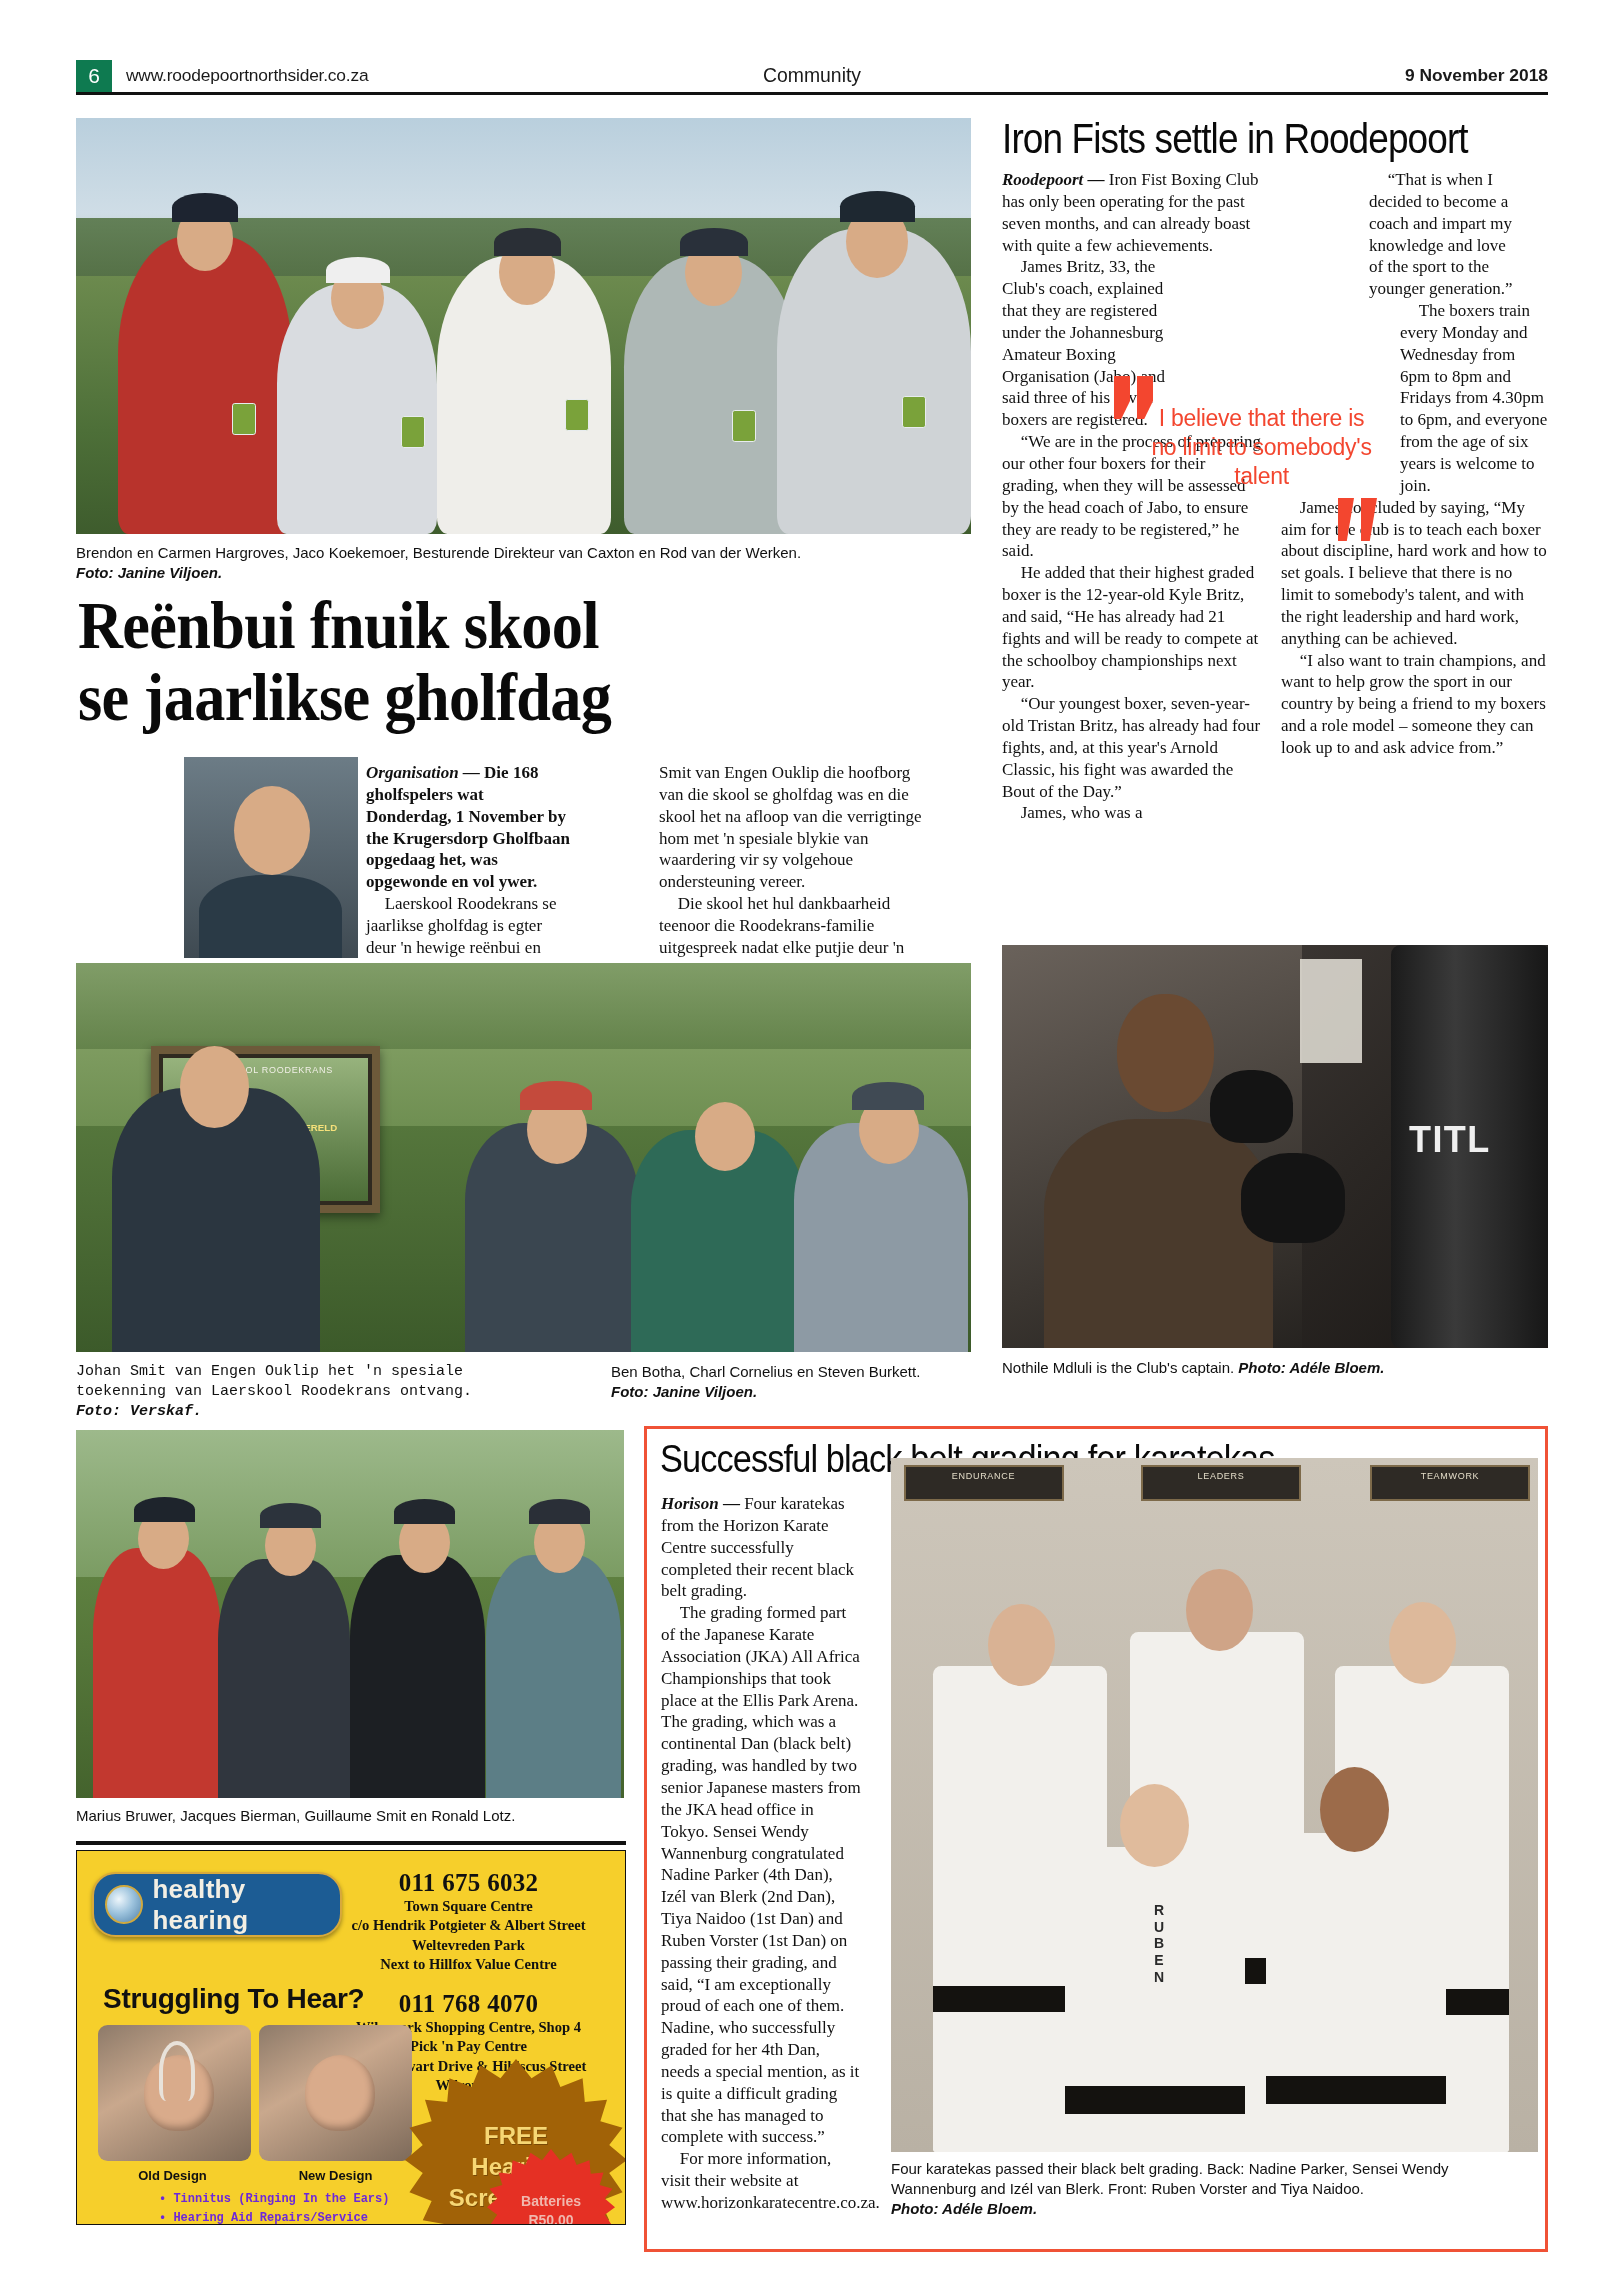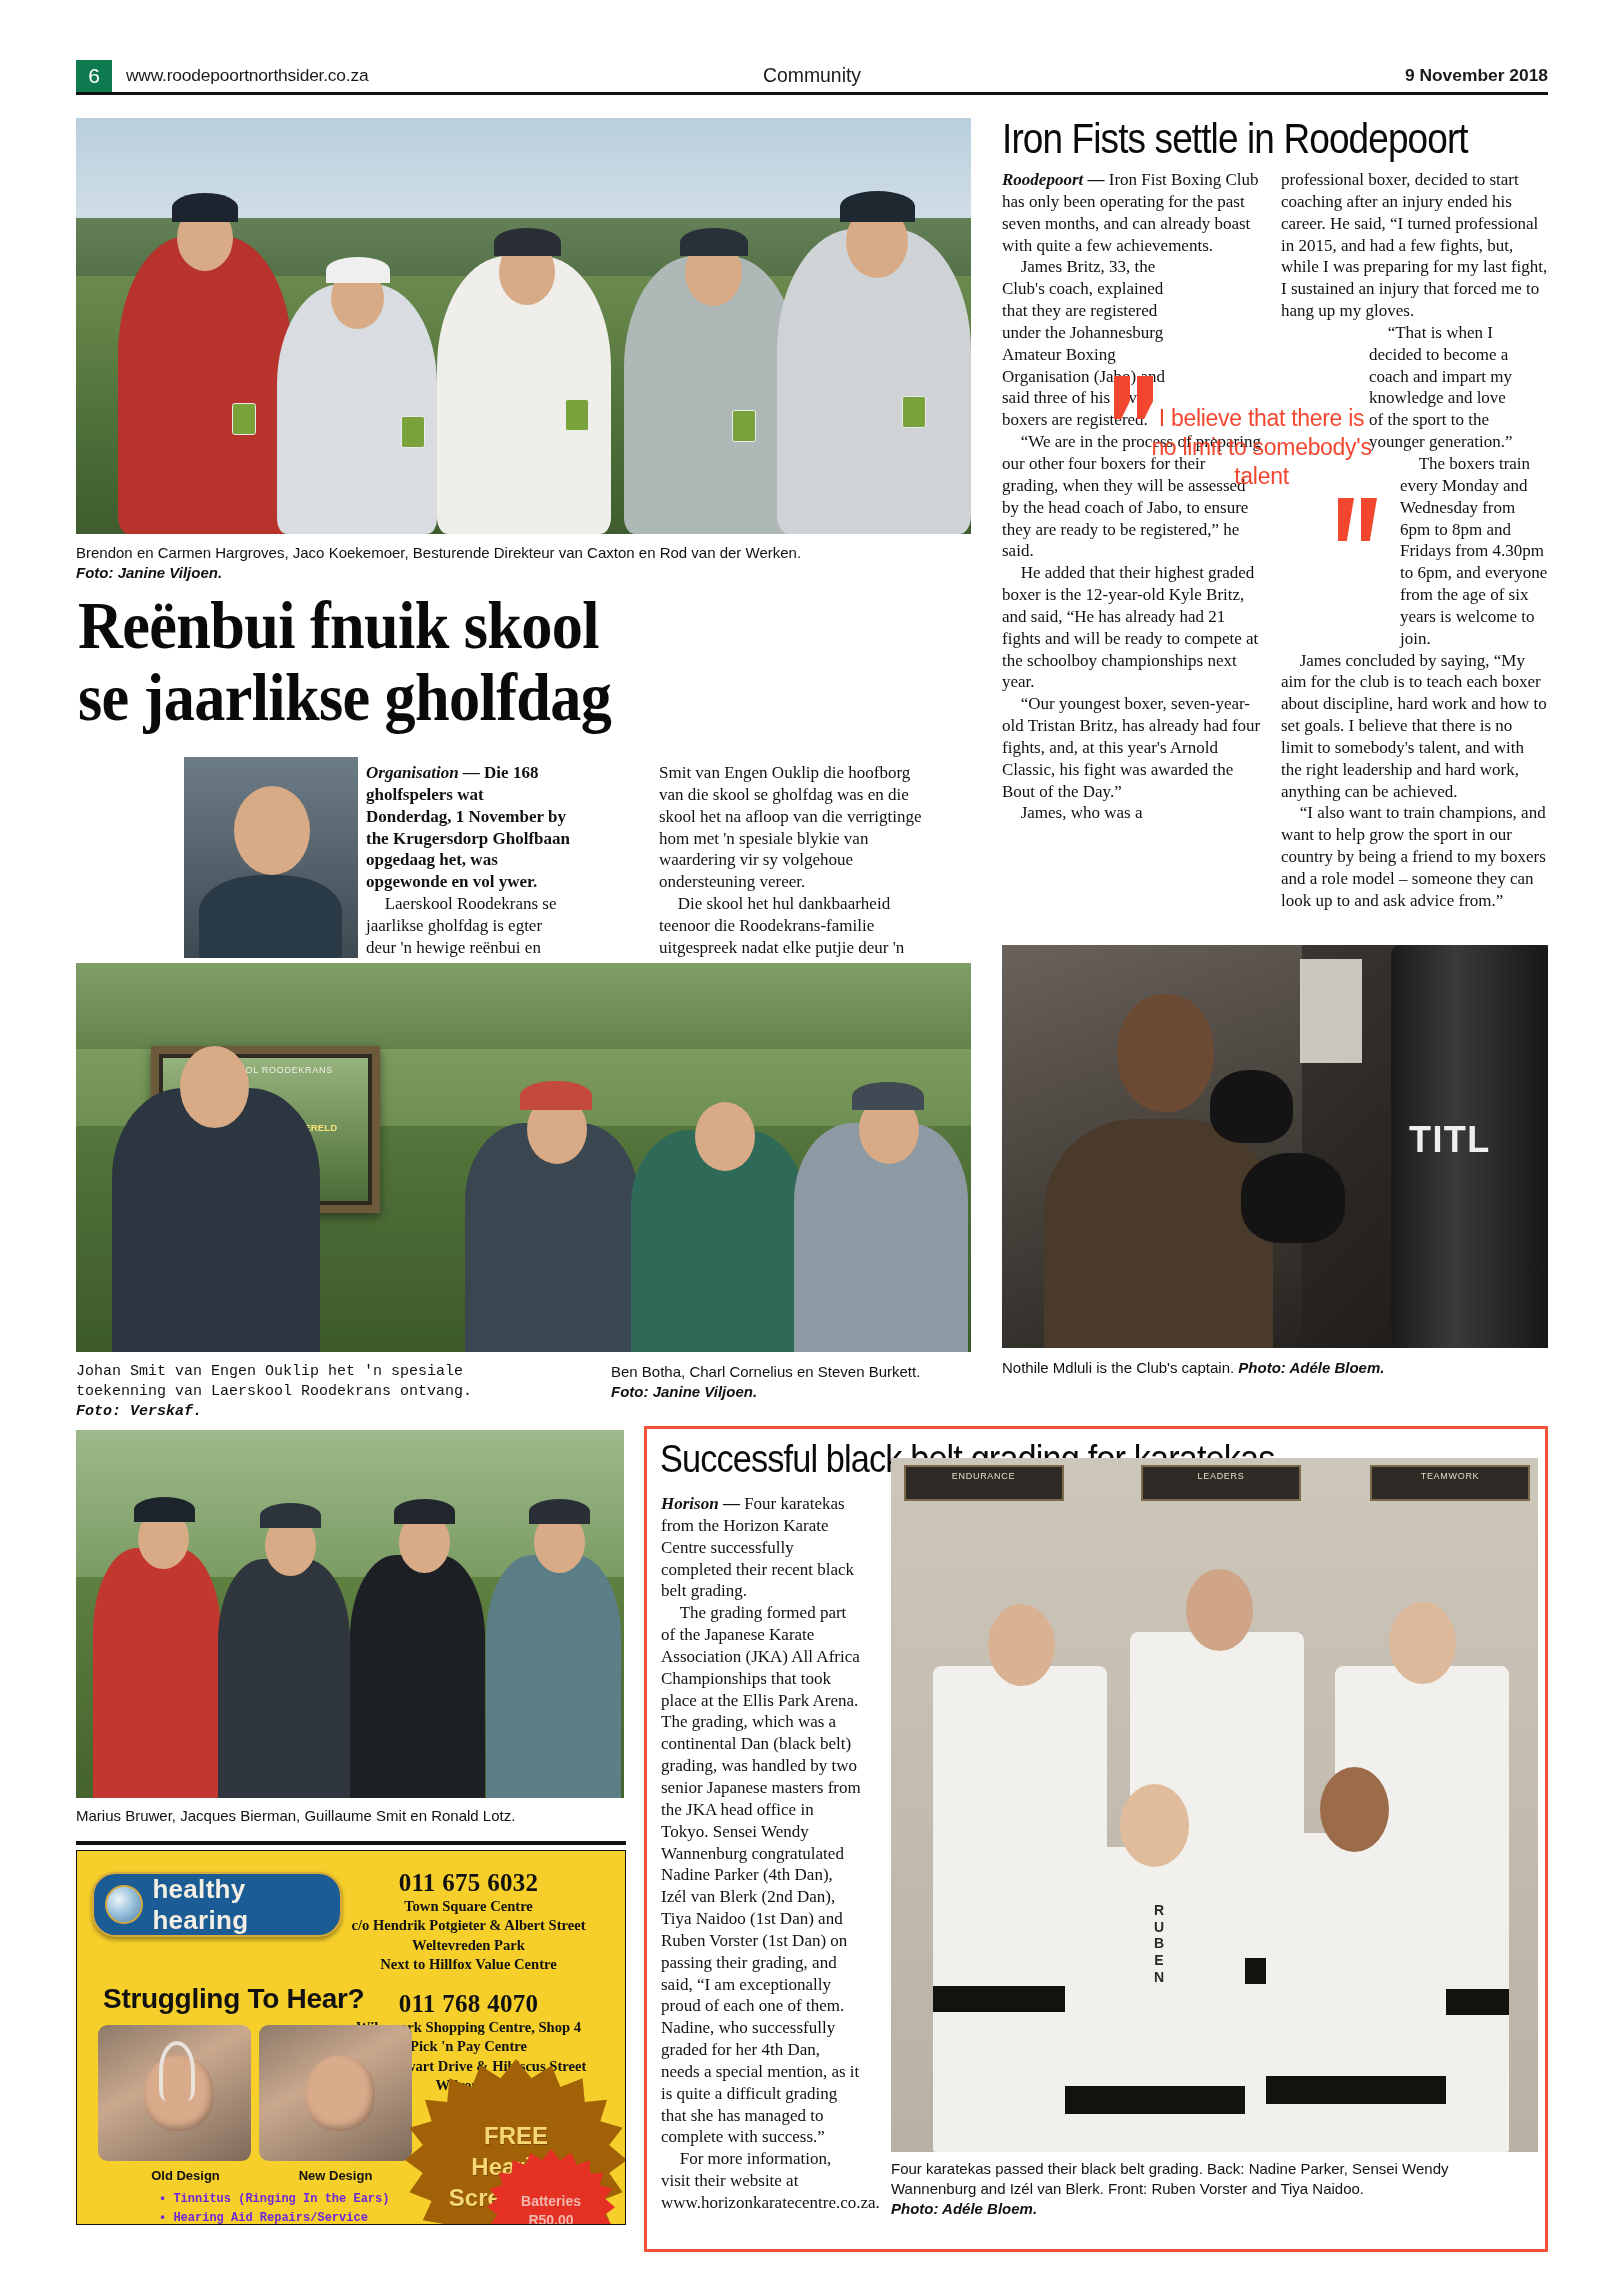--- a/index.html
+++ b/index.html
@@ -299,21 +299,20 @@
       <span class="lead-place">Roodepoort</span><span class="lead-bold"> — </span><span>Iron Fist Boxing Club has only been operating for the past seven months, and can already boast with quite a few achievements.</span>
     </p>
     <p style="width:170px;">James Britz, 33, the Club's coach, explained that they are registered under the Johannesburg Amateur Boxing Organisation (Jabo) and said three of his seven boxers are registered.</p>
     <p>“We are in the process of preparing our other four boxers for their grading, when they will be assessed by the head coach of Jabo, to ensure they are ready to be registered,” he said.</p>
     <p>He added that their highest graded boxer is the 12-year-old Kyle Britz, and said, “He has already had 21 fights and will be ready to compete at the schoolboy championships next year.</p>
     <p>“Our youngest boxer, seven-year-old Tristan Britz, has already had four fights, and, at this year's Arnold Classic, his fight was awarded the Bout of the Day.”</p>
     <p>James, who was a</p>
   </div>
 
   <div class="bodycol" style="left:1281px; top:169px; width:267px;">
-    <p class="first">professional boxer, decided to start coaching after an injury ended his career. He said, “I turned professional in 2015, and had a few fights, but, while I was preparing for my last fight, I sustained an injury that forced me to hang up my gloves.</p>
     <p style="margin-left:88px; width:148px;">“That is when I decided to become a coach and impart my knowledge and love of the sport to the younger generation.”</p>
     <p style="margin-left:119px; width:148px;">The boxers train every Monday and Wednesday from 6pm to 8pm and Fridays from 4.30pm to 6pm, and everyone from the age of six years is welcome to join.</p>
     <p>James concluded by saying, “My aim for the club is to teach each boxer about discipline, hard work and how to set goals. I believe that there is no limit to somebody's talent, and with the right leadership and hard work, anything can be achieved.</p>
     <p>“I also want to train champions, and want to help grow the sport in our country by being a friend to my boxers and a role model – someone they can look up to and ask advice from.”</p>
   </div>
 
   <div class="qmark open" style="left:1114px; top:376px;">
     <span></span>
       <span></span>
   </div>
@@ -389,21 +388,21 @@
 Wilropark</span>
     </div>
 
     <div class="earpic" style="left:21px; top:174px; width:153px; height:136px;">
       <div class="lobe"></div>
       <div style="position:absolute;left:40%;top:12%;width:36px;height:60px;border:4.2px solid #e8e2da;border-radius:50% 50% 20% 20%;border-bottom:none;"></div>
     </div>
     <div class="earpic" style="left:182px; top:174px; width:153px; height:136px;">
       <div class="lobe"></div>
     </div>
-    <div class="earlabel" style="left:32px; top:317px; width:153px;text-align:center;">Old Design</div>
+    <div class="earlabel" style="left:19px; top:317px; width:153px;text-align:center;">Old Design</div>
     <div class="earlabel" style="left:182px; top:317px; width:153px;">New Design</div>
 
     <div class="ad-bullets" style="left:82px; top:339px;">
       <div>• Tinnitus (Ringing In the Ears)</div>
       <div>• Hearing Aid Repairs/Service</div>
 
     </div>
 
     <div class="starburst" style="left:328px; top:208px; width:222px; height:215px;">
       <div>FREE</div>

